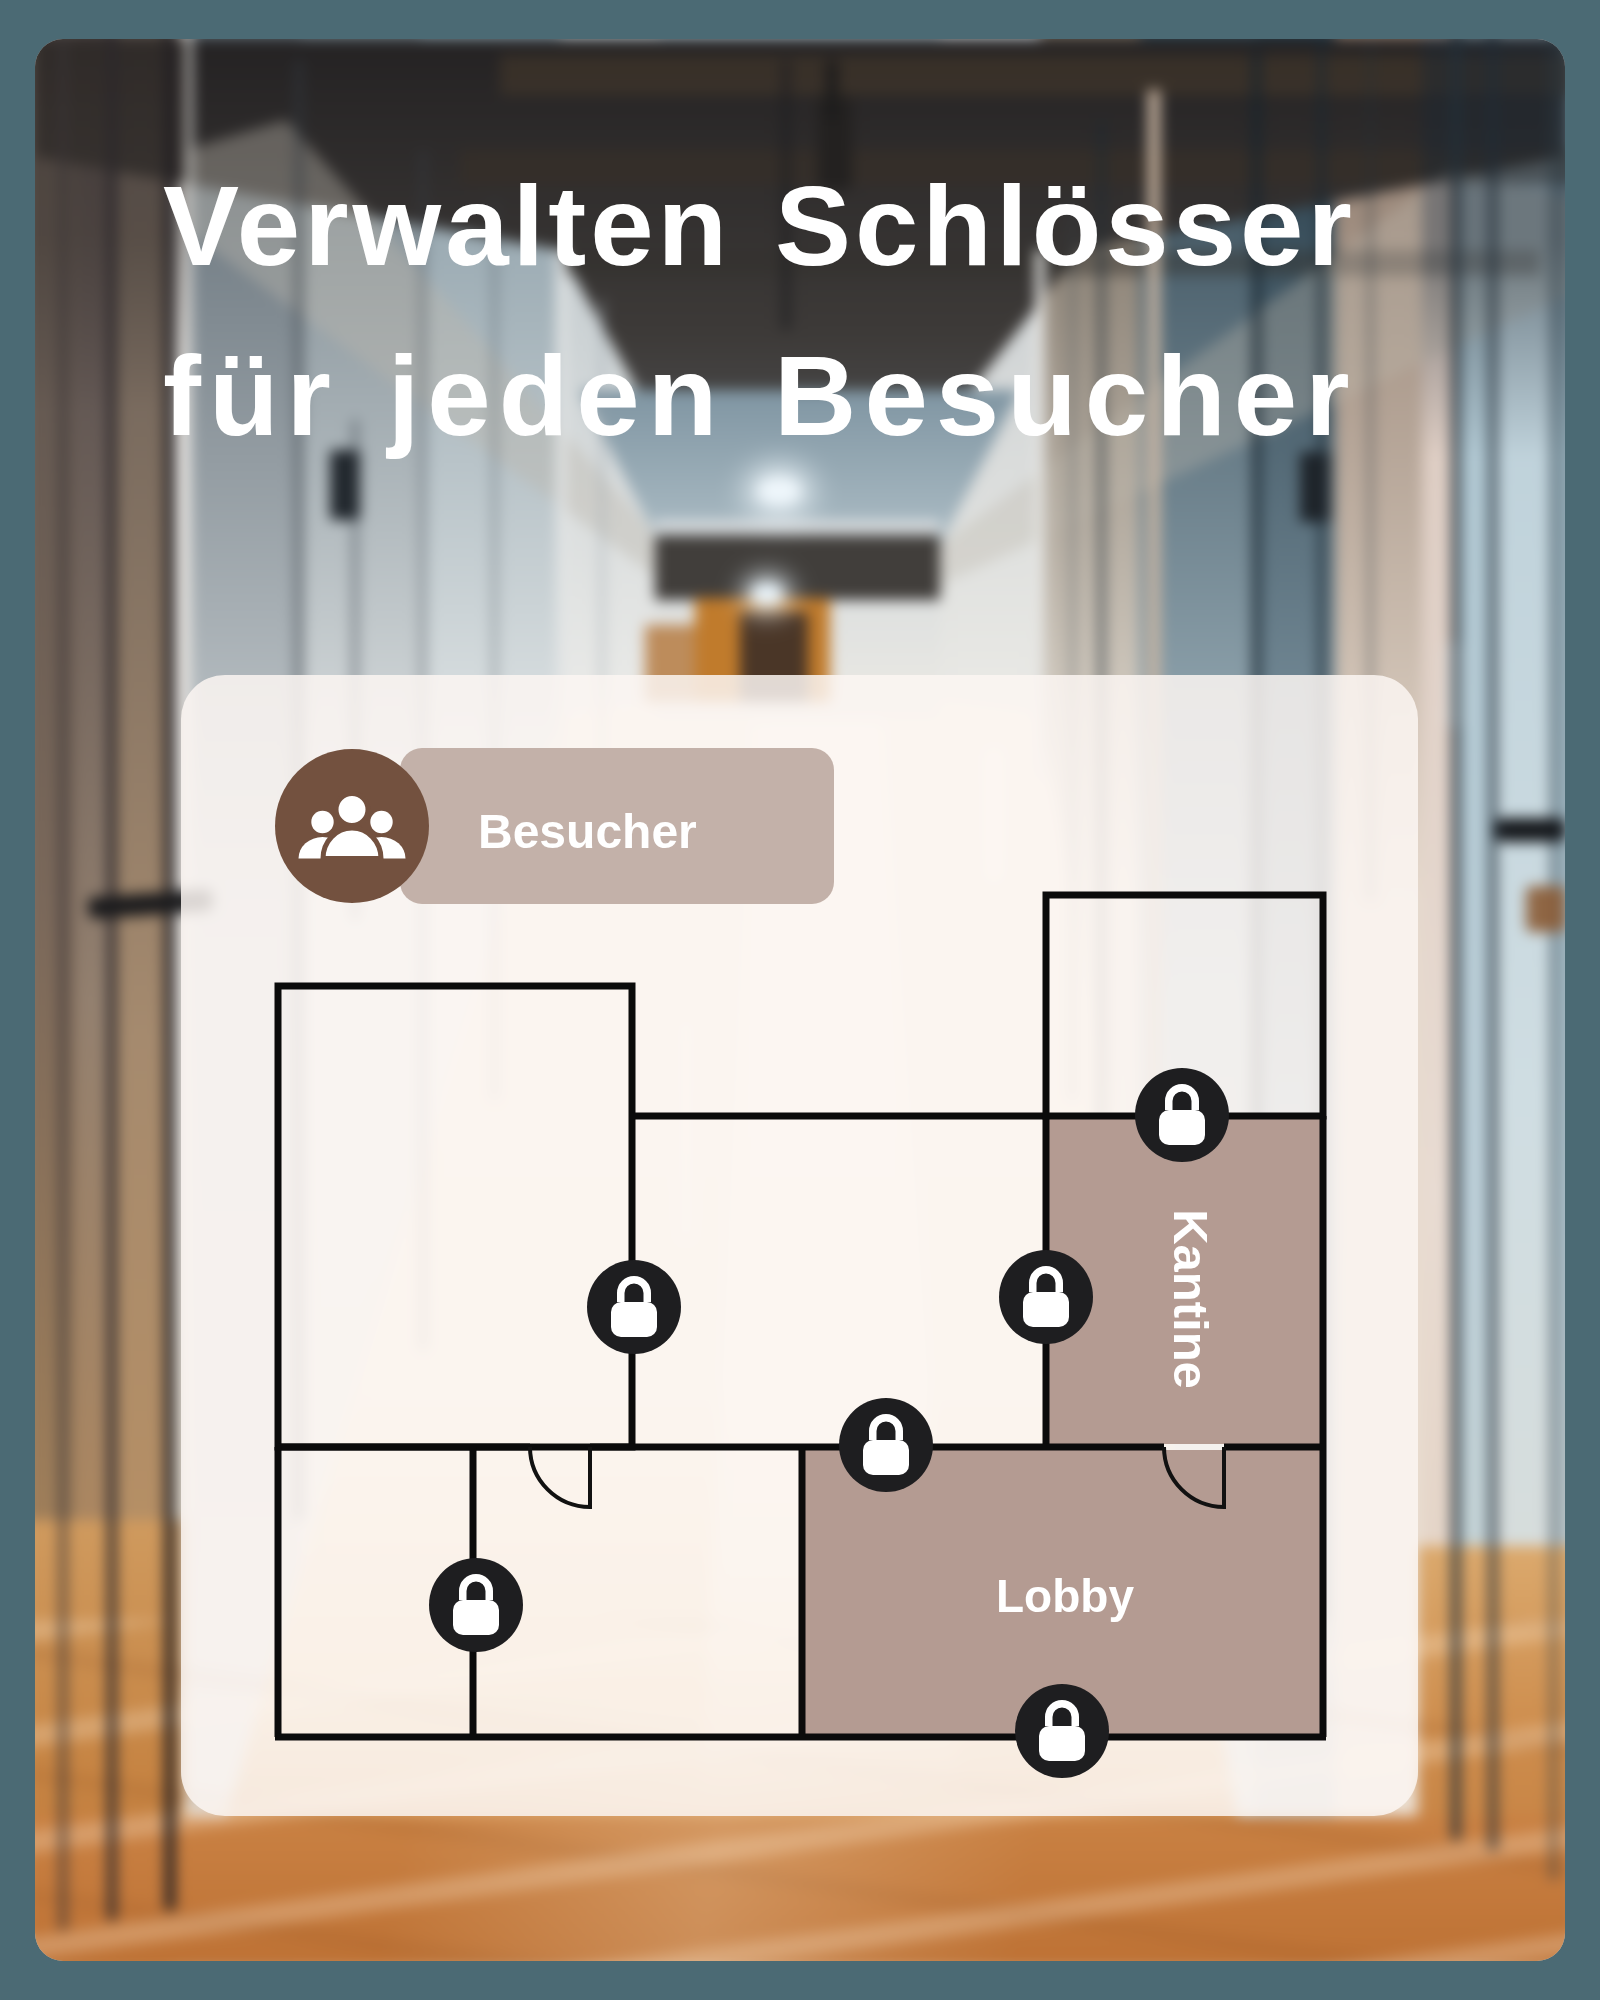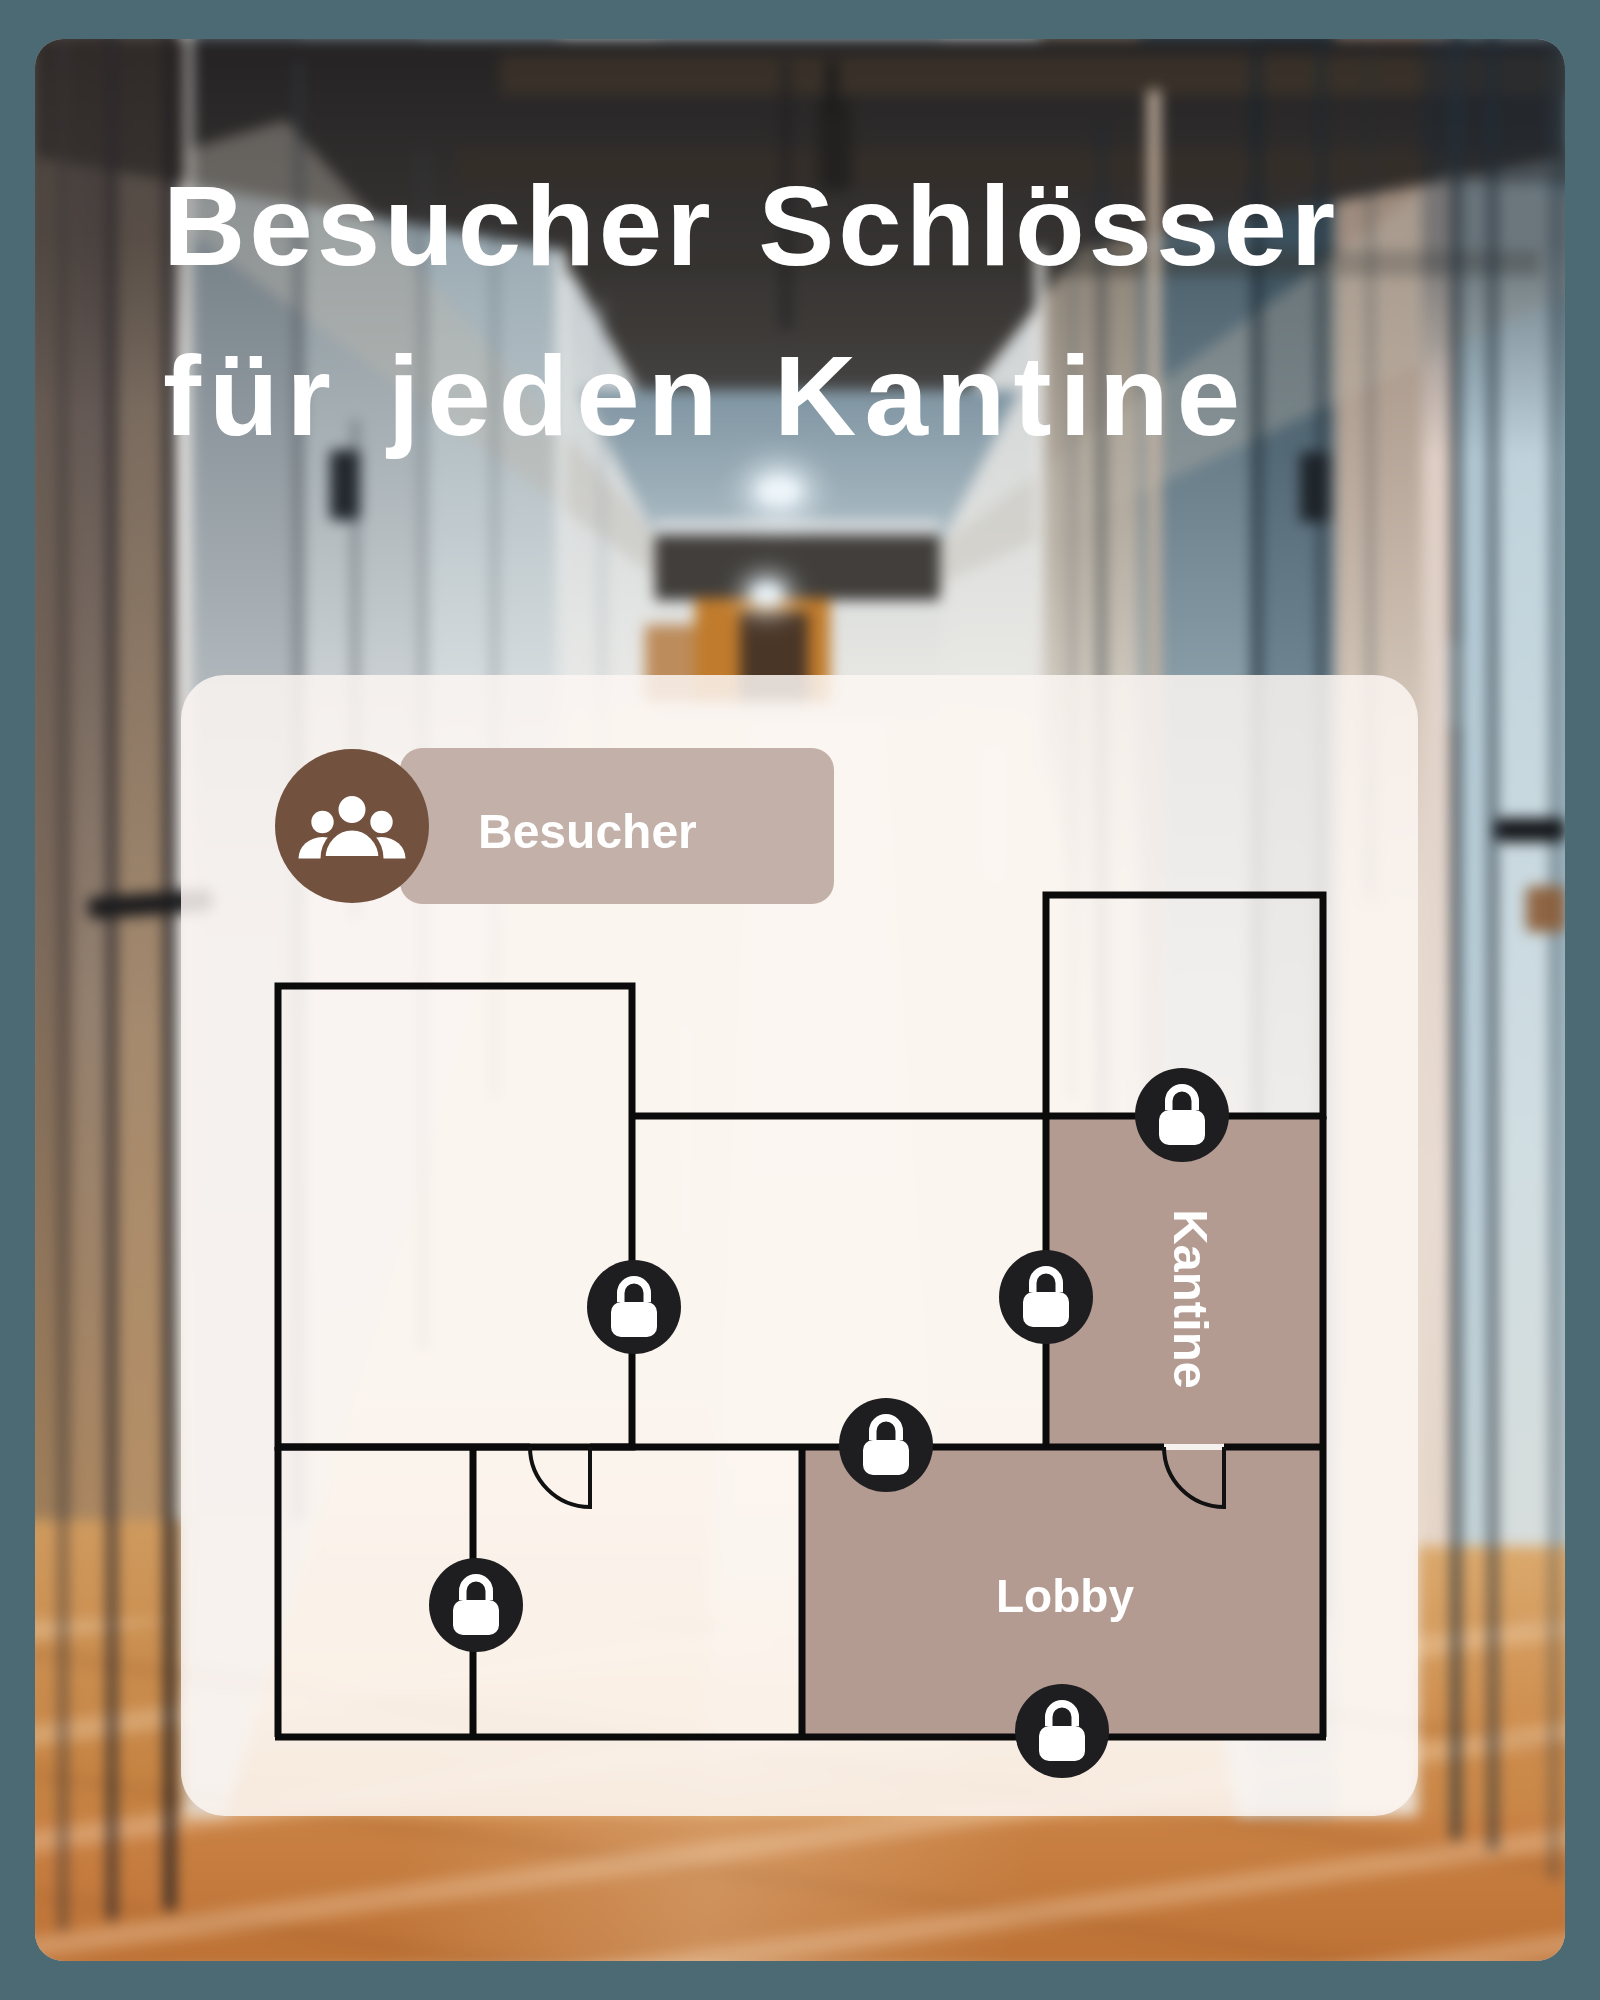--- a/index.html
+++ b/index.html
@@ -86,22 +86,22 @@
       <div style="left: 1429px; top: 0px; width: 8px; height: 1813px; background: rgb(35, 47, 57); opacity: 0.95;"></div>
       <div style="left: 1466px; top: 0px; width: 8px; height: 1823px; background: rgb(32, 44, 54); opacity: 0.8;"></div>
       <div style="left: 1527px; top: 0px; width: 7px; height: 1853px; background: rgb(46, 60, 70); opacity: 0.55;"></div>
       <div style="left: 65px; top: 866px; width: 125px; height: 22px; background: rgb(27, 27, 29); transform: rotate(-4deg); border-radius: 8px;"></div>
       <div style="left: 1473px; top: 791px; width: 70px; height: 24px; background: rgb(21, 24, 28); border-radius: 8px;"></div>
       <div style="left: 1503px; top: 859px; width: 40px; height: 46px; background: rgb(138, 90, 52); opacity: 0.9; border-radius: 6px;"></div>
       <div style="left: 307px; top: 423px; width: 30px; height: 70px; background: rgb(34, 40, 46); border-radius: 4px;"></div>
       <div style="left: 1277px; top: 425px; width: 30px; height: 70px; background: rgb(30, 36, 42); border-radius: 4px;"></div>
     </div>
   <div class="title">
-      <span class="l1">Besucher Schlösser</span>
-      <span class="l2">für jeden Kantine</span>
+      <span class="l1">Verwalten Schlösser</span>
+      <span class="l2">für jeden Besucher</span>
     </div>
   <div class="panel"></div>
 </div>
 <svg width="1600" height="2000" viewBox="0 0 1600 2000" style="position:absolute;left:0;top:0">
 
   <rect class="roomfill" x="1049" y="1119" width="271" height="325"></rect>
   <rect class="roomfill" x="805" y="1450" width="515" height="284"></rect>
 
   <g class="wall">
     <rect x="278" y="986" width="354" height="461"></rect>

